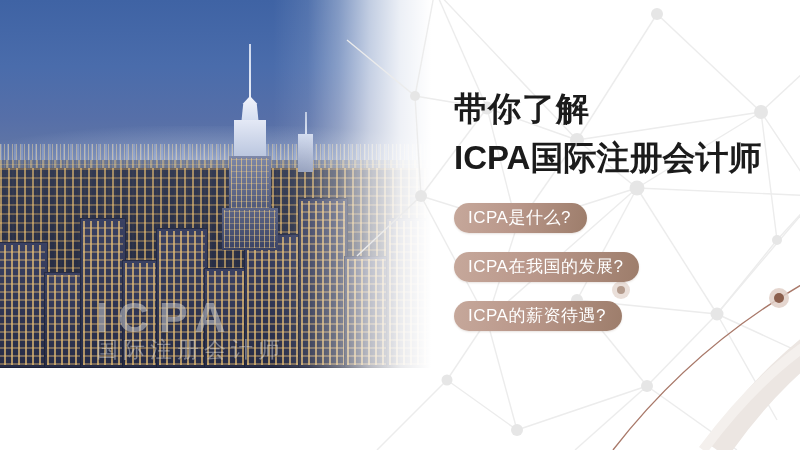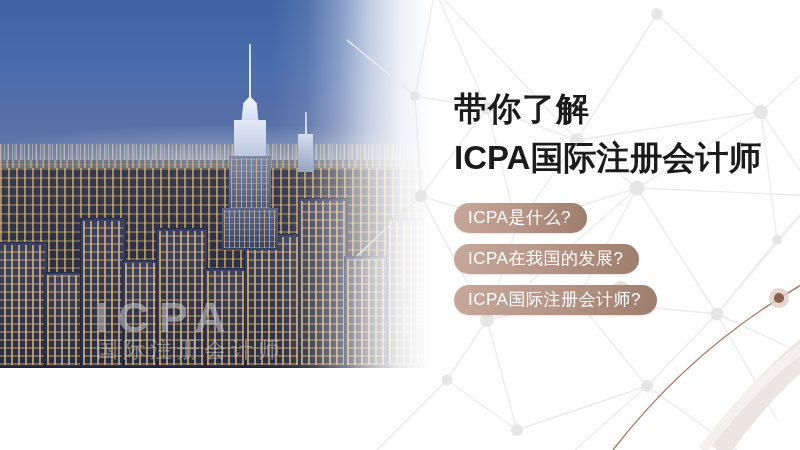--- a/index.html
+++ b/index.html
@@ -254,21 +254,21 @@
   .pill-list {
     position: absolute;
     left: 437px;
     top: 203px;
   }
   .pill {
     display: inline-block;
     height: 30px;
     line-height: 30px;
     padding: 0 16px 0 14px;
-    margin-bottom: 11px;
+    margin-bottom: 19px;
     border-radius: 15px;
     color: #ffffff;
     font-size: 17px;
     letter-spacing: 0.5px;
     background: linear-gradient(100deg, #c6a89b 0%, #b9978a 45%, #9d7d6b 100%);
     box-shadow: 0 1px 2px rgba(120,95,80,0.18);
     white-space: nowrap;
   }
   .pill-row { line-height: 0; }
 </style>
@@ -403,18 +403,18 @@
     </div>
 
     <div class="pill-list">
       <div class="pill-row">
         <span class="pill">ICPA是什么?</span>
       </div>
       <div class="pill-row">
         <span class="pill">ICPA在我国的发展?</span>
       </div>
       <div class="pill-row">
-        <span class="pill">ICPA国际注册会计师?</span>
+        <span class="pill">ICPA的薪资待遇?</span>
       </div>
     </div>
 
   </div>
 </div>
 
 </body></html>

